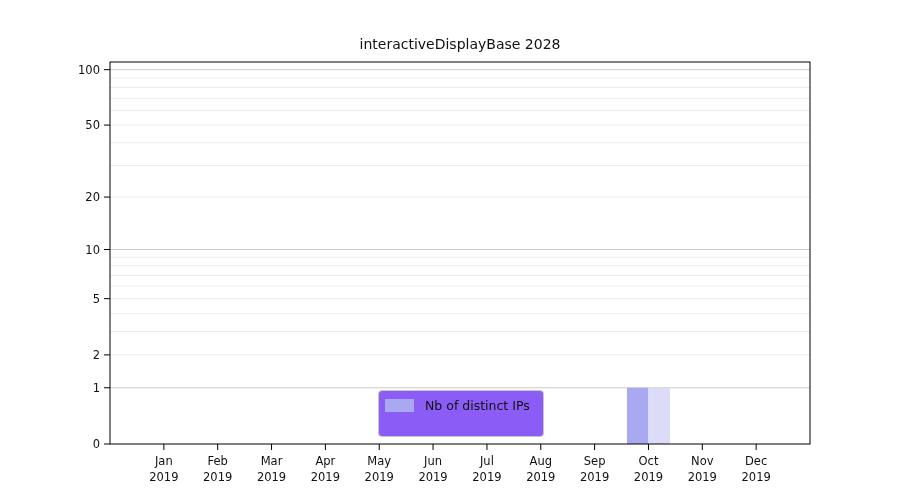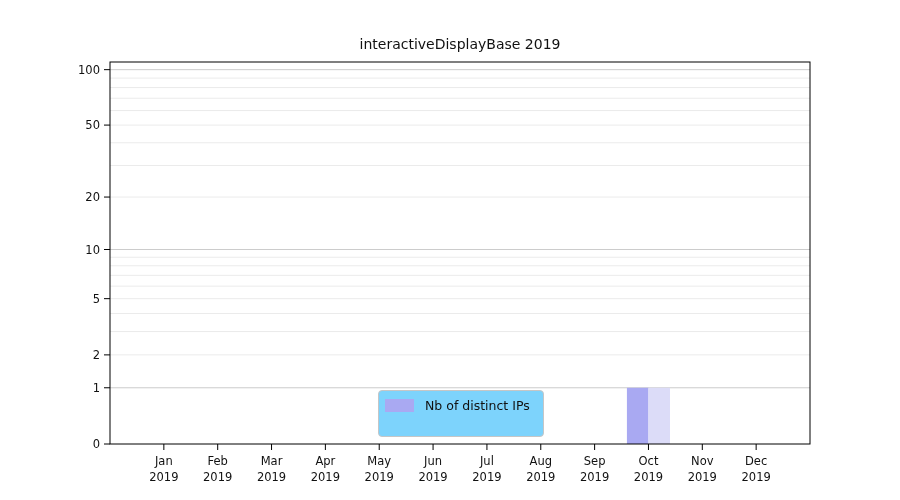--- a/index.html
+++ b/index.html
@@ -7,21 +7,21 @@
     position:relative;width:900px;height:500px;background:#ffffff;
     font-family:"DejaVu Sans","Liberation Sans",sans-serif;overflow:hidden;
   }
   .stage svg{position:absolute;left:0;top:0;}
   .chart-title{
     position:absolute;left:110px;top:36px;width:700px;text-align:center;
     font-size:14px;color:#111111;
   }
   .legend{
     position:absolute;left:378px;top:390px;width:166px;height:47px;
-    box-sizing:border-box;background:#7dd3fc;border:1px solid #c6c6c6;
+    box-sizing:border-box;background:#8b5cf6;border:1px solid #c6c6c6;
     border-radius:4px;padding:7px 8px 6px 6px;display:flex;
     flex-direction:column;justify-content:space-between;
   }
   .legend-row{display:flex;align-items:center;}
   .legend-swatch{width:29px;height:13px;display:inline-block;flex:0 0 auto;}
   .legend-label{margin-left:11px;font-size:12.5px;color:#111111;white-space:nowrap;}
 </style>
 </head>
 <body>
 
@@ -83,20 +83,20 @@
       <text x="540.7692307692307" y="465" text-anchor="middle" font-size="11.5px" fill="#111111"><tspan x="540.7692307692307">Aug</tspan><tspan x="540.7692307692307" dy="16">2019</tspan></text>
       <line x1="594.6153846153846" x2="594.6153846153846" y1="444" y2="450" stroke="#000000" stroke-width="1"></line>
       <text x="594.6153846153846" y="465" text-anchor="middle" font-size="11.5px" fill="#111111"><tspan x="594.6153846153846">Sep</tspan><tspan x="594.6153846153846" dy="16">2019</tspan></text>
       <line x1="648.4615384615385" x2="648.4615384615385" y1="444" y2="450" stroke="#000000" stroke-width="1"></line>
       <text x="648.4615384615385" y="465" text-anchor="middle" font-size="11.5px" fill="#111111"><tspan x="648.4615384615385">Oct</tspan><tspan x="648.4615384615385" dy="16">2019</tspan></text>
       <line x1="702.3076923076923" x2="702.3076923076923" y1="444" y2="450" stroke="#000000" stroke-width="1"></line>
       <text x="702.3076923076923" y="465" text-anchor="middle" font-size="11.5px" fill="#111111"><tspan x="702.3076923076923">Nov</tspan><tspan x="702.3076923076923" dy="16">2019</tspan></text>
       <line x1="756.1538461538462" x2="756.1538461538462" y1="444" y2="450" stroke="#000000" stroke-width="1"></line>
       <text x="756.1538461538462" y="465" text-anchor="middle" font-size="11.5px" fill="#111111"><tspan x="756.1538461538462">Dec</tspan><tspan x="756.1538461538462" dy="16">2019</tspan></text>
     </svg>
-  <div class="chart-title">interactiveDisplayBase 2019</div>
+  <div class="chart-title">interactiveDisplayBase 2028</div>
   <div class="legend">
     <div class="legend-row">
       <span class="legend-swatch" id="swatch-0" style="background: rgb(169, 169, 242);"></span>
       <span class="legend-label">Nb of distinct IPs</span>
     </div>
   </div>
 </div>
 
 </body></html>

